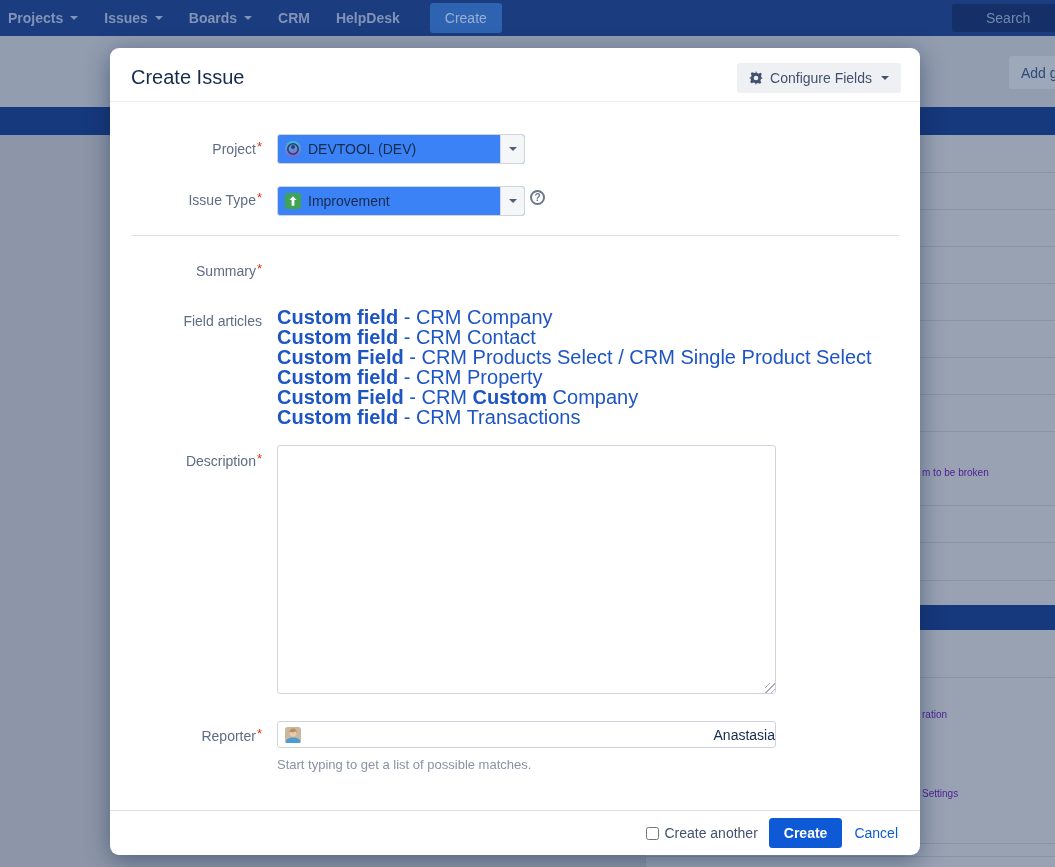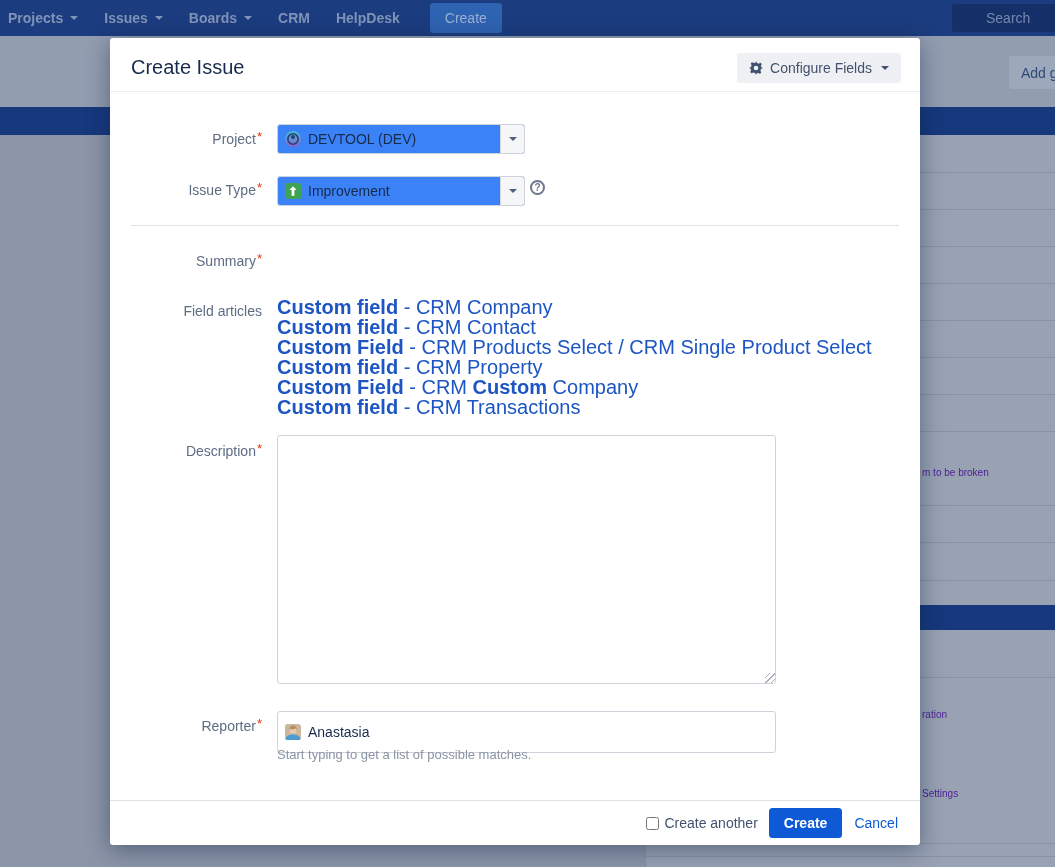--- a/index.html
+++ b/index.html
@@ -22,21 +22,21 @@
                   border-radius:3px; color:#2e4a77; font-size:14px; text-align:left; padding-left:12px; cursor:pointer; }
   .bg-stripe { position:absolute; left:0; top:107px; width:1055px; height:28px; background:var(--header-stripe-blue,#16387c); }
 
   .bg-left-panel  { position:absolute; left:0; top:135px; width:645px; height:732px; background:#8d96a8; }
   .bg-right-panel { position:absolute; left:645px; top:135px; width:410px; height:732px; background:#99a2b3; border-left:1px solid #8992a4; }
   .bg-line { position:absolute; left:0; width:410px; height:1px; background:#8a93a5; }
   .bg-blueband { position:absolute; left:0; top:470px; width:410px; height:25px; background:var(--header-stripe-blue,#16387c); }
   .bg-frag { position:absolute; left:276px; color:#4c1d95; font-size:10px; white-space:nowrap; }
 
   
-  .modal { position:absolute; left:110px; top:38px; width:810px; height:807px; background:#fff; border-radius:3px;
+  .modal { position:absolute; left:110px; top:48px; width:810px; height:807px; background:#fff; border-radius:9px;
            box-shadow:0 5px 25px rgba(9,30,66,.45); }
   .modal-header { position:absolute; left:0; top:0; width:100%; height:54px; border-bottom:1px solid #ebecf0;
                   display:flex; align-items:center; padding:6px 19px 0 21px; }
   .modal-title { font-size:20px; color:#172b4d; font-weight:400; }
   .configure-btn { margin-left:auto; height:30px; background:#eef0f3; border:none; border-radius:3px; color:#42526e;
                    font-size:14px; display:flex; align-items:center; gap:7px; padding:0 12px; cursor:pointer;
                    font-family:"Liberation Sans",sans-serif; }
   .btn-caret { width:0; height:0; border-left:4px solid transparent; border-right:4px solid transparent; border-top:4px solid #42526e; margin-left:2px; }
 
   .row-label { position:absolute; left:0; width:152px; text-align:right; font-size:14px; color:#5e6c84; line-height:16px; }
@@ -58,22 +58,22 @@
                    border-radius:3px; font-size:14px; color:#172b4d; padding:0 8px; font-family:"Liberation Sans",sans-serif; outline:none; }
 
   .wiki-list { position:absolute; left:167px; top:259px; width:440px; }
   .wiki-link { display:block; font-size:20px; line-height:20px; color:var(--link-blue,#1d55c4); text-decoration:none; cursor:pointer; white-space:nowrap; }
 
   .desc-area { position:absolute; left:167px; top:397px; width:499px; height:249px; border:1px solid #cfd4dc; border-radius:3px;
                resize:none; outline:none; font-family:"Liberation Sans",sans-serif; font-size:14px; padding:6px 8px; color:#172b4d; }
   .resize-handle { position:absolute; left:655px; top:635px; width:10px; height:10px;
                    background:repeating-linear-gradient(135deg, transparent 0 3px, #a5adba 3px 4px); cursor:nwse-resize; }
 
-  .reporter-box { position:absolute; left:167px; top:673px; width:499px; height:42px; border:1px solid #cfd4dc; border-radius:3px;
-                  display:flex; align-items:center; gap:7px; padding-left:7px; cursor:text; }
+  .reporter-box { position:absolute; left:167px; top:673px; width:499px; height:27px; border:1px solid #cfd4dc; border-radius:3px;
+                  display:flex; align-items:center; gap:7px; padding-left:7px; cursor:text;justify-content:space-between; }
   .reporter-name { font-size:14px; color:#172b4d; }
   .field-help { position:absolute; left:167px; top:709px; font-size:13px; color:#8993a4; }
 
   .modal-footer { position:absolute; left:0; top:762px; width:100%; height:45px; border-top:1px solid #dfe1e6;
                   display:flex; align-items:center; justify-content:flex-end; padding-right:22px; gap:11px; }
   .create-another { display:flex; align-items:center; gap:5px; font-size:14px; color:#42526e;justify-content:center; }
   .create-another input { width:13px; height:13px; cursor:pointer; }
   .create-btn { background:var(--primary-blue,#0e5ad6); color:#fff; font-weight:bold; font-size:14px; border:none; border-radius:3.5px;
                 padding:7px 15px; cursor:pointer; font-family:"Liberation Sans",sans-serif; }
   .cancel-link { color:var(--primary-blue,#0e5ad6); font-size:14px; text-decoration:none; cursor:pointer; margin-left:1px; }

